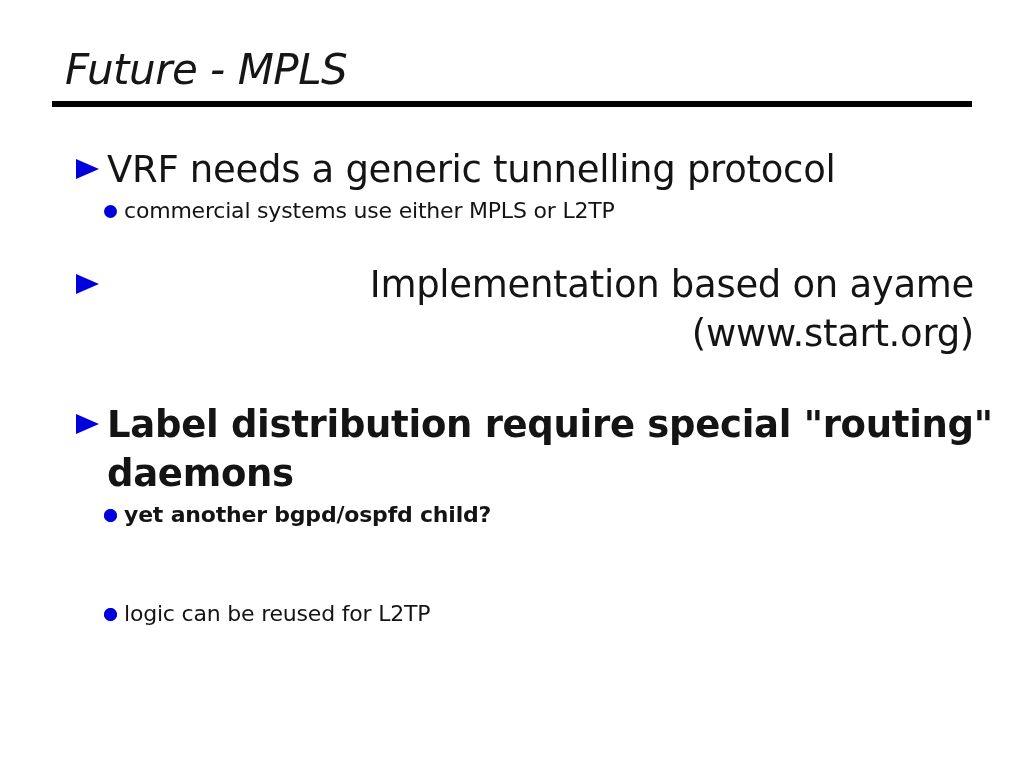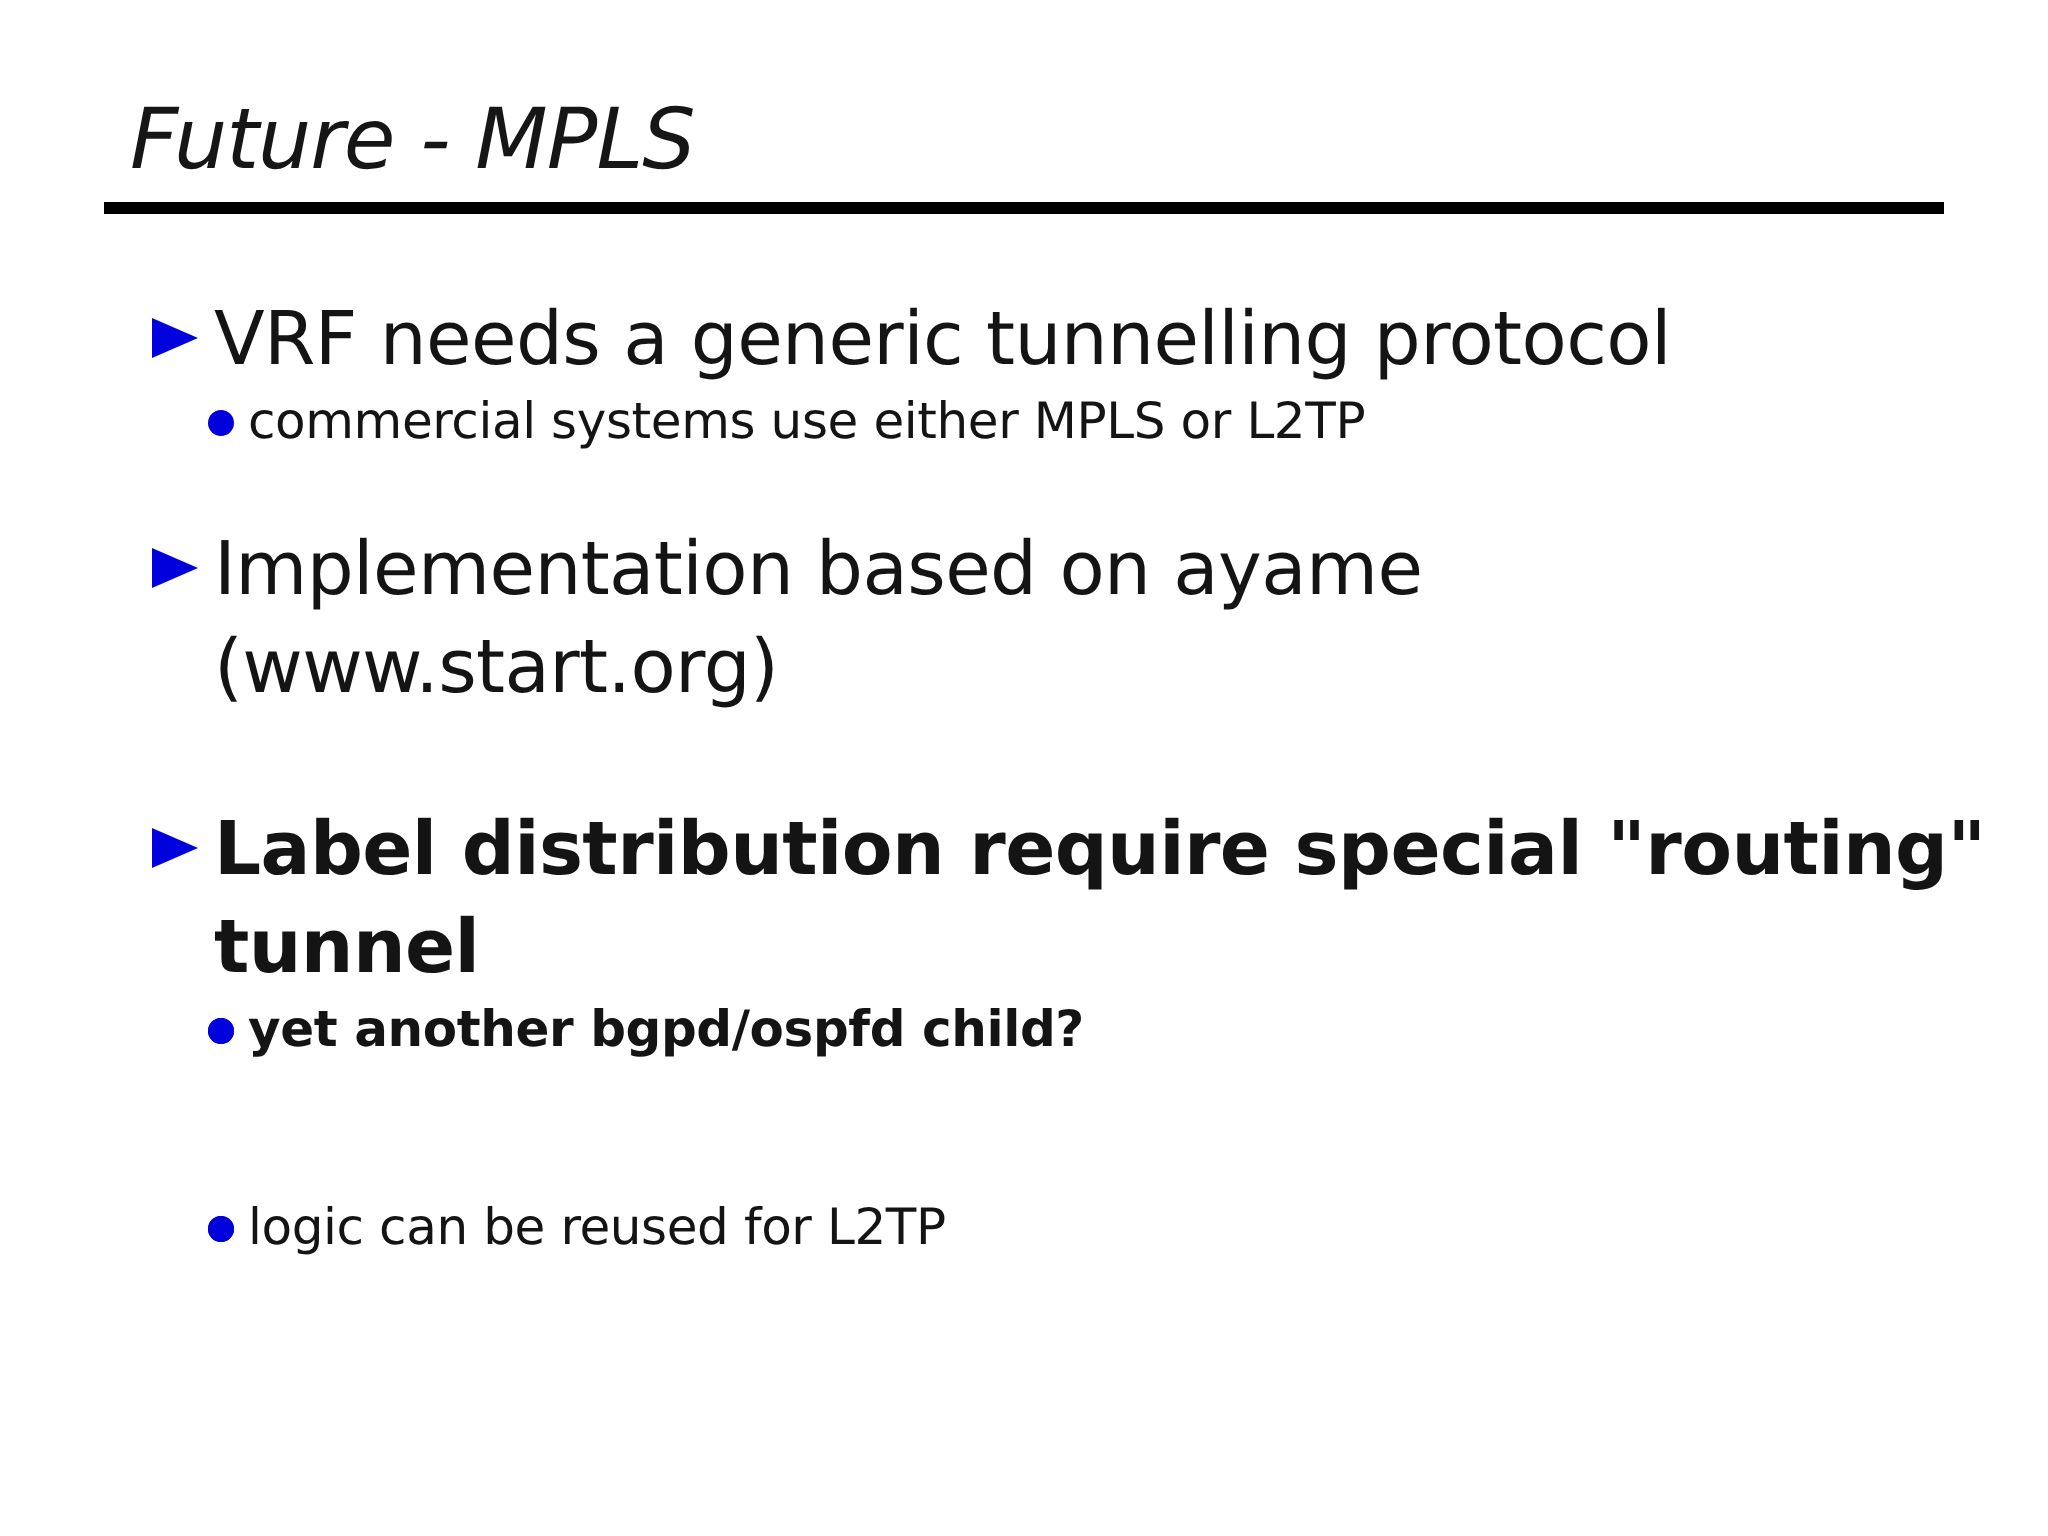--- a/index.html
+++ b/index.html
@@ -58,36 +58,36 @@
     top: 14px;
     width: 0;
     height: 0;
     border-left: 23px solid var(--accent, #0000dd);
     border-top: 10px solid transparent;
     border-bottom: 10px solid transparent;
   }
   .sub-line {
     position: relative;
     padding-left: 60px;
-    font-size: 25px;
+    font-size: 22px;
     line-height: 34px;
     letter-spacing: -0.2px;
     white-space: nowrap;
   }
   .dot {
     position: absolute;
     left: 40px;
     top: 11px;
     width: 13px;
     height: 13px;
     border-radius: 50%;
     background: var(--accent, #0000dd);
   }
   .g1 { top: 145px; }
-  .g2 { top: 260px; }
+  .g2 { top: 260px; text-align: right; }
   .g3 { top: 400px; font-weight: bold; }
   .g4 { top: 597px; }
 </style>
 </head>
 <body>
 
 <div class="slide">
 
   <div class="title">Future - MPLS</div>
   <div class="rule"></div>
@@ -112,21 +112,21 @@
       <span>(www.start.org)</span>
     </div>
   </div>
 
   <div class="group g3">
     <div class="main-line">
       <span class="tri"></span>
       <span>Label distribution require special "routing"</span>
     </div>
     <div class="main-line">
-      <span>tunnel</span>
+      <span>daemons</span>
     </div>
     <div class="sub-line">
       <span class="dot"></span>
     </div>
     <div class="sub-line">
       <span class="dot"></span>
       <span>yet another bgpd/ospfd child?</span>
     </div>
   </div>
 

